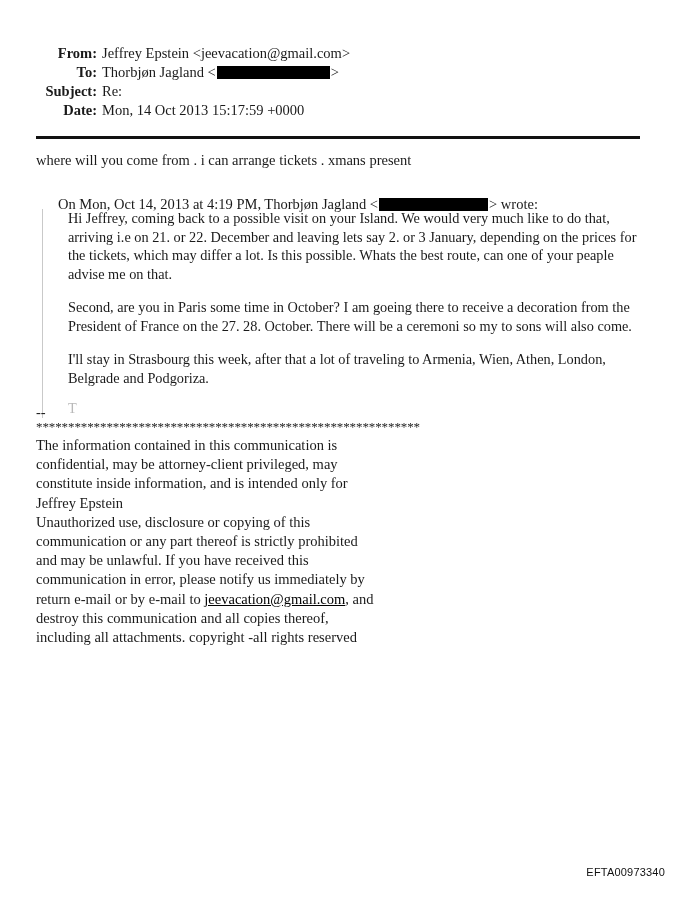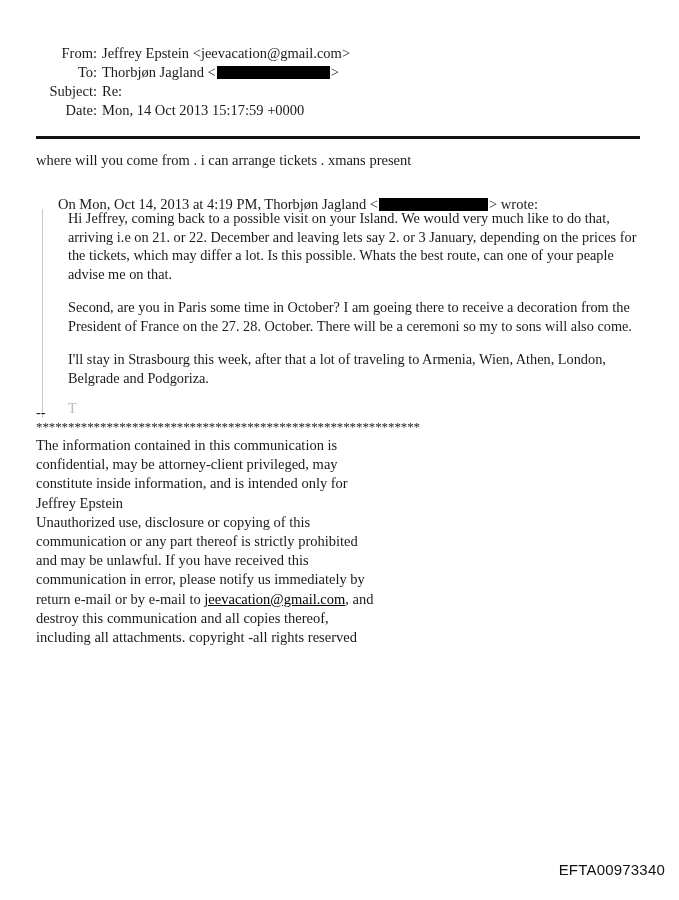--- a/index.html
+++ b/index.html
@@ -31,21 +31,21 @@
   }
   .hdr-row {
     display: flex;
     align-items: baseline;
     line-height: 19px;
     font-size: 14.5px;
   }
   .hdr-label {
     width: 102px;
     text-align: right;
-    font-weight: normal;
+    font-weight: bold;
     flex: 0 0 102px;
     padding-right: 5px;
     box-sizing: border-box;
     white-space: nowrap;
   }
   .hdr-value {
     flex: 1 1 auto;
     white-space: nowrap;
   }
   .redaction {
@@ -142,21 +142,21 @@
     color: #000000;
     text-decoration: underline;
   }
 
   
   .bates {
     position: absolute;
     right: 14px;
     top: 878px;
     font-family: "Liberation Sans", "DejaVu Sans", sans-serif;
-    font-size: 15px;
+    font-size: 11px;
     letter-spacing: 0.2px;
     color: #111111;
     transform: translateY(-100%);
   }
 </style>
 </head>
 <body>
 
 <div class="page">
 

